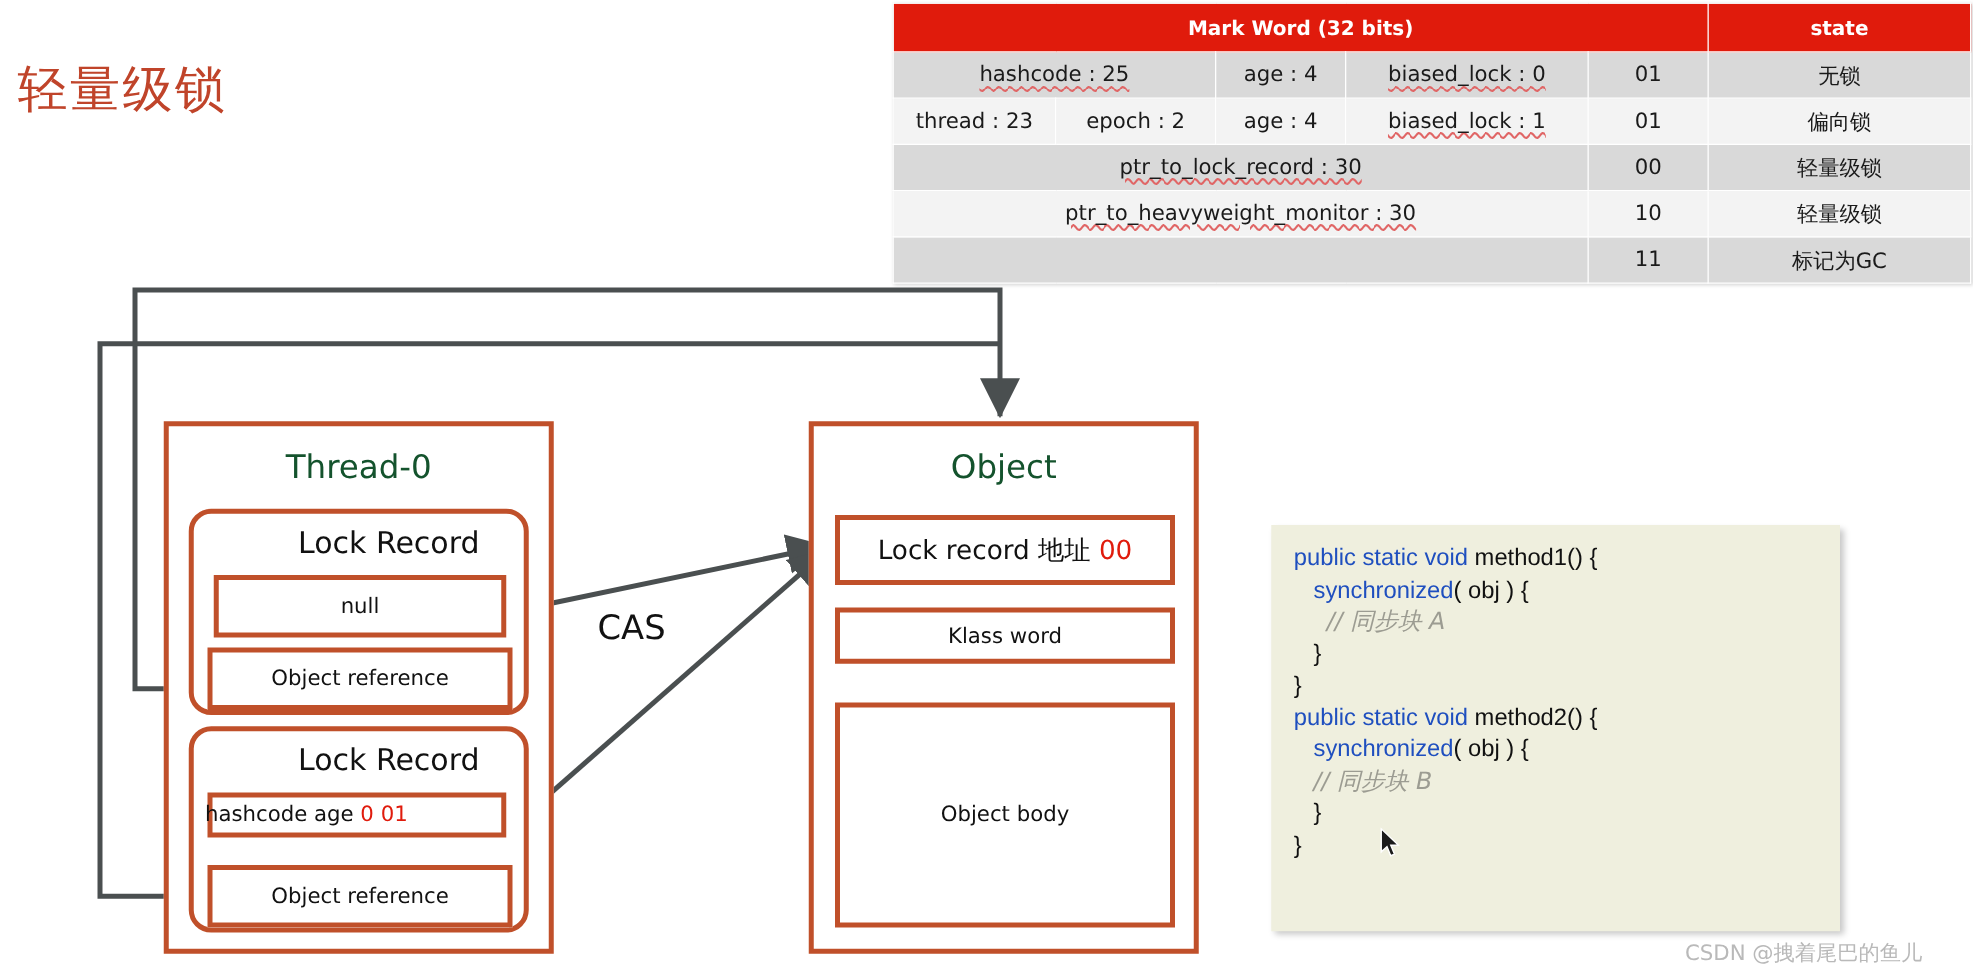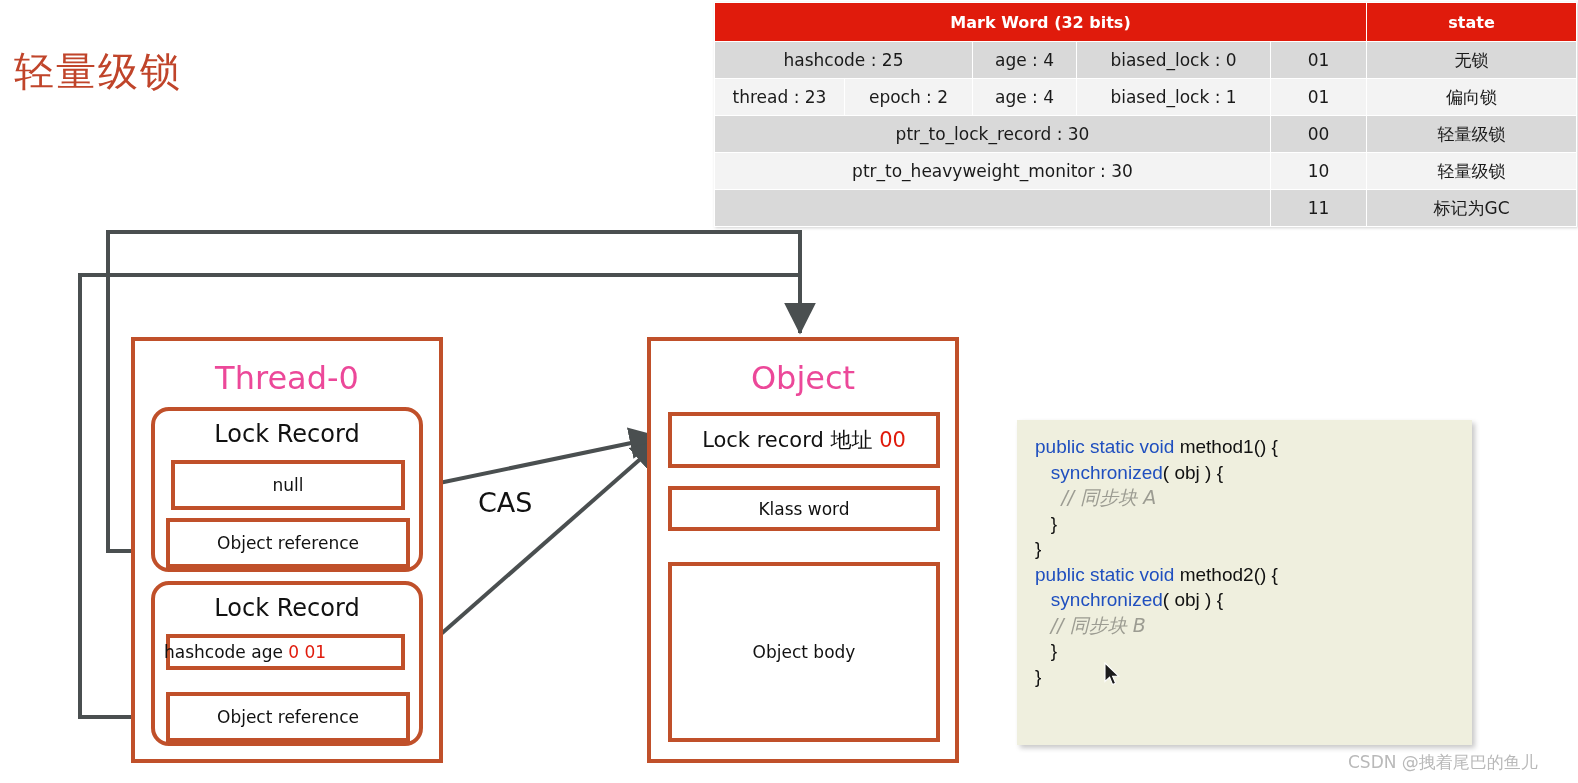--- a/index.html
+++ b/index.html
@@ -51,54 +51,56 @@
   #markword-table th {
     background: #E01B0C;
     color: #ffffff;
     font-weight: bold;
     font-size: 16px;
     height: 38px;
   }
   .row-dark td { background: #D9D9D9; }
   .row-light td { background: #F3F3F3; }
   .wavy {
+    text-decoration: underline;
     text-decoration-style: wavy;
     text-decoration-color: #e06666;
     text-underline-offset: 3px;
   }
 
   
   .dbox {
     position: absolute;
     border: 4px solid #C0502A;
     background: #ffffff;
     box-sizing: border-box;
   }
   .dbox-title {
     position: absolute;
     width: 100%;
     text-align: center;
-    font-size: 32px;
-    color: #ec4899;
+    font-size: 26px;
+    color: #14532d;
     font-family: "DejaVu Sans", "Liberation Sans", sans-serif;
   }
   .lockrecord {
     position: absolute;
     border: 4px solid #C0502A;
     border-radius: 18px;
     box-sizing: border-box;
     background: #ffffff;
   }
   .lr-title {
     position: absolute;
     width: 100%;
     text-align: center;
     font-size: 24px;
     color: #111;
     font-family: "DejaVu Sans", "Liberation Sans", sans-serif;
+    padding-left: 24px;
   }
   .slot {
     position: absolute;
     border: 4px solid #C0502A;
     box-sizing: border-box;
     background: #ffffff;
     display: flex;
     align-items: center;
     justify-content: center;
     font-size: 17px;

